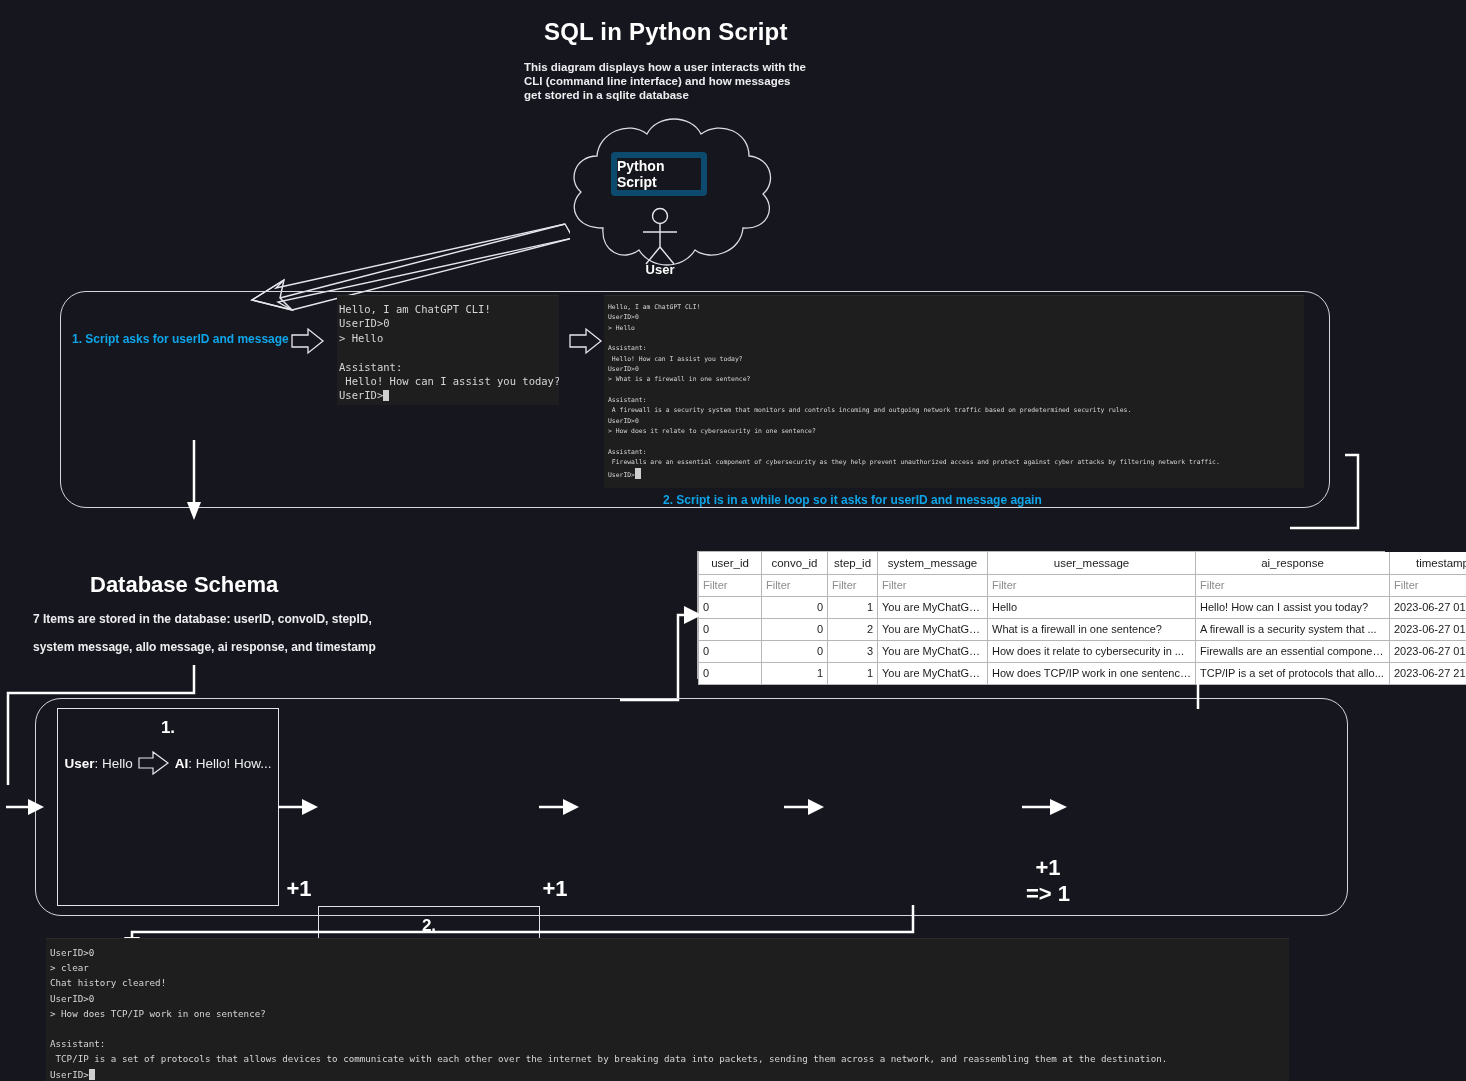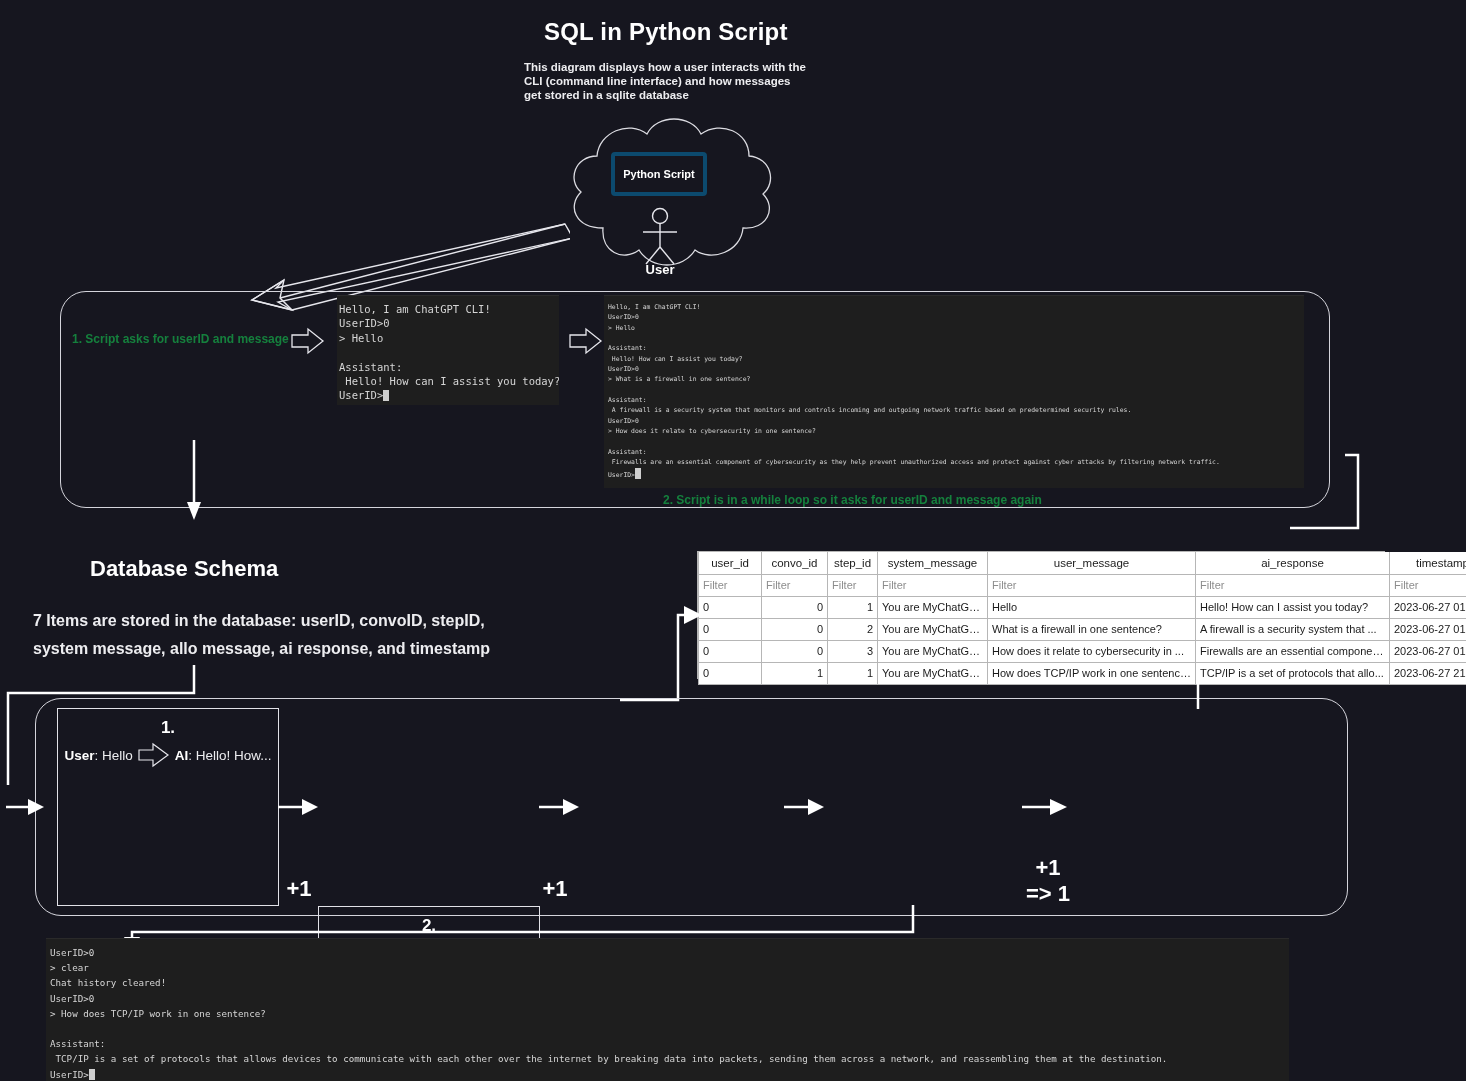--- a/index.html
+++ b/index.html
@@ -18,34 +18,34 @@
   
   .page-title {
     font-size: 24px; font-weight: bold; color: #ffffff;
     letter-spacing: 0.2px;
     margin-left: 20px;
   }
   .subtitle {
     font-size: 11.5px; font-weight: bold; line-height: 14px; color: #ededf0;
   }
   .section-title {
-    font-size: 22px; font-weight: bold; color: #ffffff;
+    font-size: 22px; font-weight: bold; color: #ffffff; margin-top: 16px;
   }
   .schema-line {
-    font-size: 16px; font-weight: bold; color: #ededf0;
+    font-size: 12px; font-weight: bold; color: #ededf0;
   }
 
   
   .cloud-svg { overflow: visible; }
 
   .script-box {
-    border: 4px solid #0c4a6e;
+    border: 6px solid #0c4a6e;
     border-radius: 4px;
     display: flex; align-items: center; justify-content: center;
-    font-size: 11px; font-weight: bold; color: #ffffff;
+    font-size: 14px; font-weight: bold; color: #ffffff;
     background: transparent;
   }
   .user-label {
     font-size: 13px; font-weight: bold; color: #ffffff;
     text-align: center; width: 100%;
   }
 
   
   .round-frame {
     border: 1px solid #d5d5dc;
@@ -64,21 +64,21 @@
   }
   .caret {
     display: inline-block;
     width: 6px; height: 11px;
     background: #cfcfcf;
     vertical-align: -2px;
   }
 
   
   .step-note {
-    font-size: 12px; font-weight: bold; color: #15803d;
+    font-size: 12px; font-weight: bold; color: #0ea5e9;
   }
 
   
   .db-table {
     border-collapse: collapse;
     background: #ffffff;
     color: #1b1b1b;
     font-size: 11px;
     table-layout: fixed;
     width: 100%;
@@ -110,21 +110,21 @@
     position: relative;
   }
   .step-num {
     text-align: center;
     font-size: 17px; font-weight: bold; color: #ffffff;
     margin-top: 9px;
   }
   .step-flow {
     display: flex; align-items: center; justify-content: center;
     gap: 4px;
-    margin-top: 4px;
+    margin-top: 12px;
     font-size: 13.5px;
     color: #ededf0;
     padding: 0 6px;
   }
   .step-flow .who { font-weight: bold; color: #ffffff; }
   .step-ids {
     position: absolute;
     left: 0; right: 0; bottom: 11px;
     text-align: center;
     font-size: 15px;

